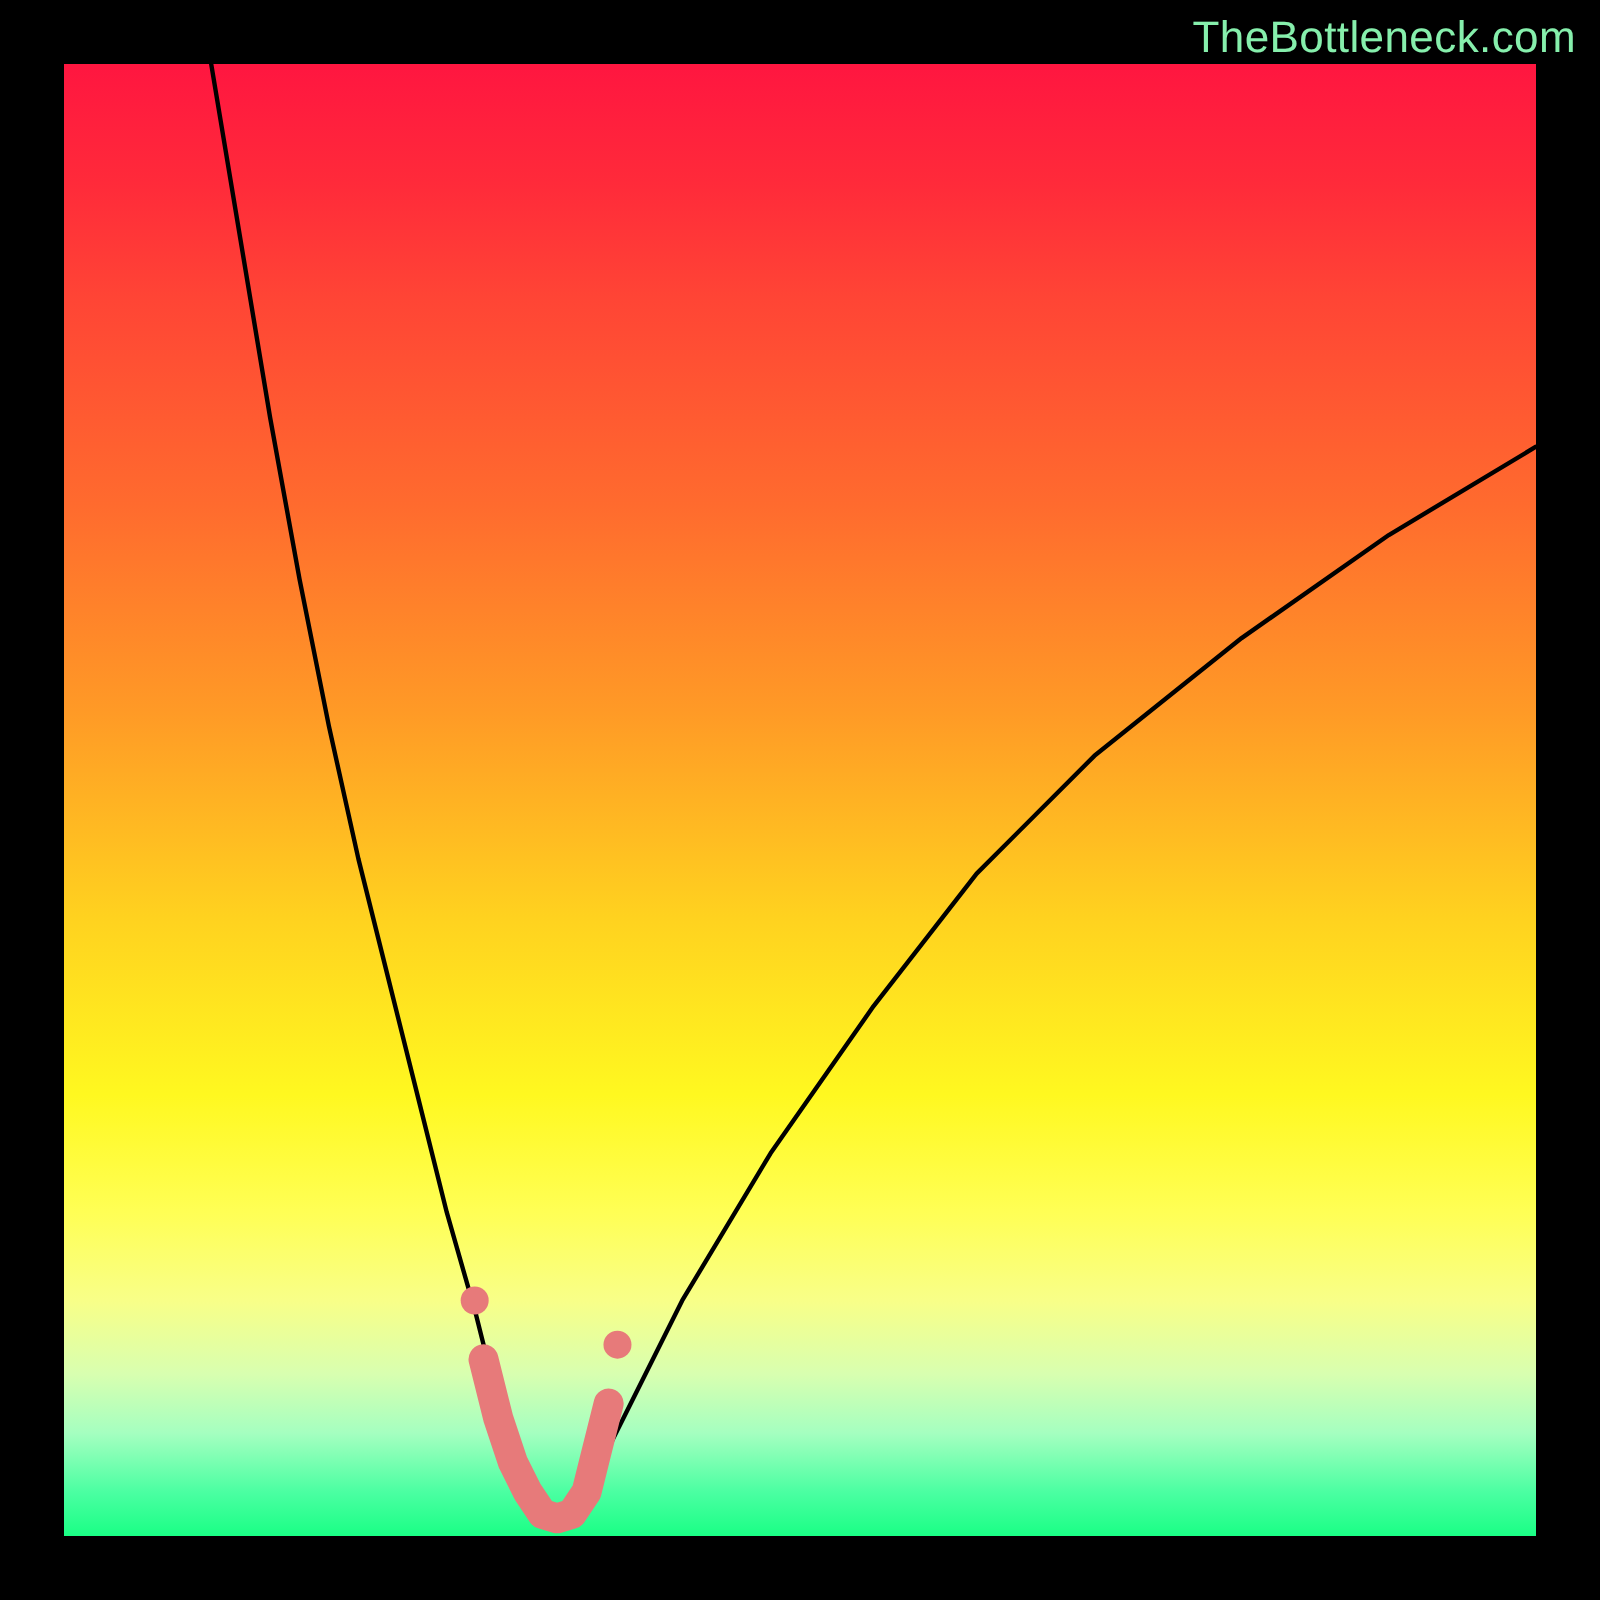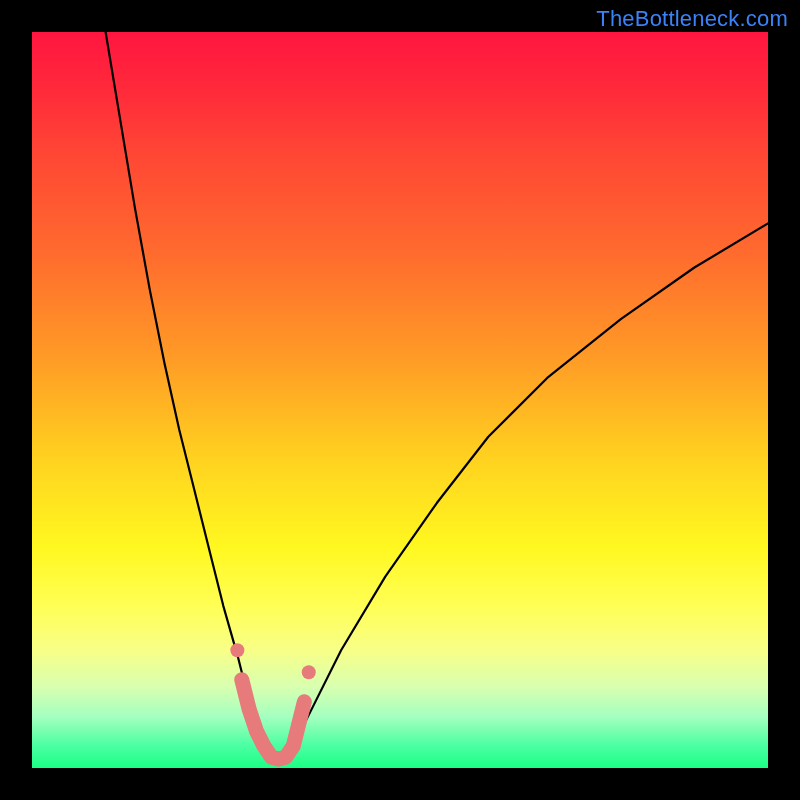--- a/index.html
+++ b/index.html
@@ -39,21 +39,21 @@
       #d8ffb0 89%,
       #a5ffc0 93%,
       #4bffa2 97%,
       #1aff85 100%
     );
   }
   .watermark {
     position: absolute;
     top: 6px;
     right: 12px;
-    color: #3b82f6;
+    color: #86efac;
     font-size: 22px;
     font-weight: 500;
     letter-spacing: 0.2px;
     user-select: none;
   }
   svg.curve {
     position: absolute;
     top: 0;
     left: 0;
     width: 736px;

